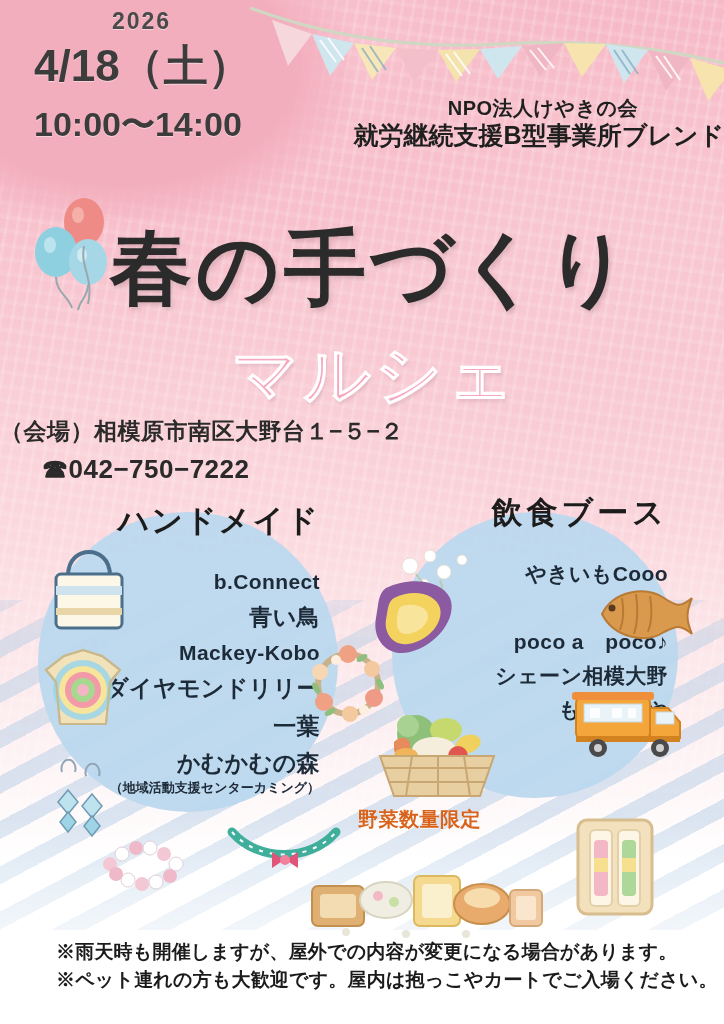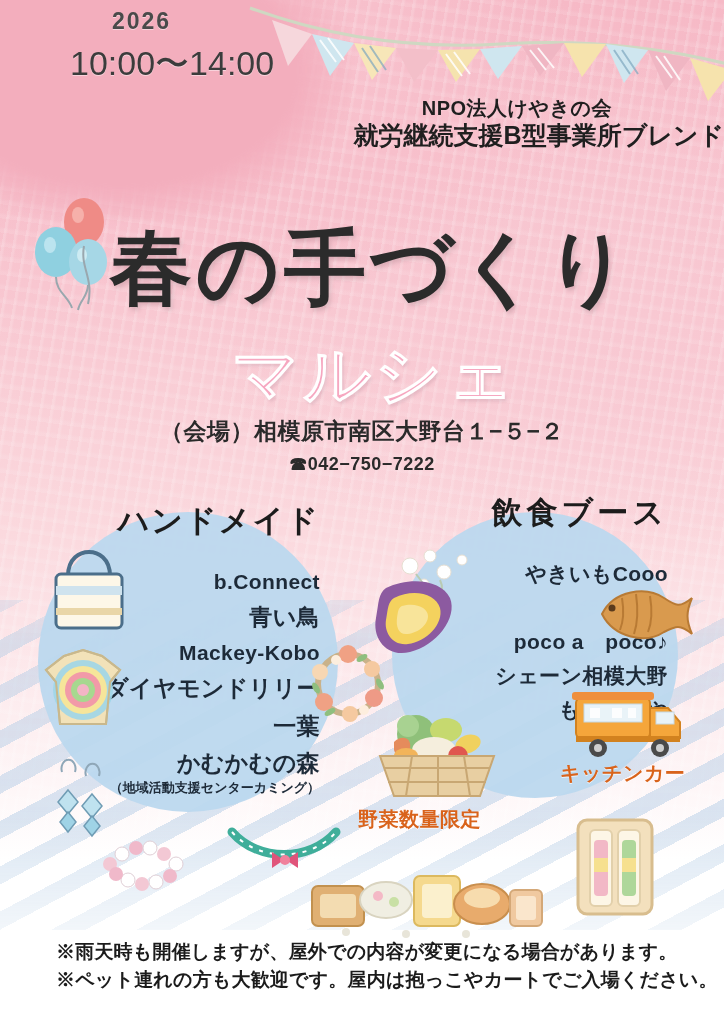--- a/index.html
+++ b/index.html
@@ -71,33 +71,33 @@
   }
   .date-year {
     font-size: 23px; font-weight: bold; letter-spacing: 2px;
     color: #4a4a4a; margin-left: 78px;
   }
   .date-main {
     font-size: 44px; font-weight: bold; letter-spacing: 0px;
     color: #3c3c3c; margin-top: 2px;
   }
   .date-time {
-    font-size: 34px; font-weight: normal; letter-spacing: 0px;
-    color: #3c3c3c; margin-top: 6px; margin-left: 36px;
+    font-size: 34px; font-weight: bold; letter-spacing: 0px;
+    color: #3c3c3c; margin-top: 6px;
   }
 
   
   .org {
     position: absolute;
     right: 0px; top: 96px;
     text-align: right;
     color: #1f1f1f;
     line-height: 1.22;
   }
-  .org-npo { font-size: 20px; font-weight: bold; letter-spacing: 0.5px; padding-right: 112px;}
+  .org-npo { font-size: 20px; font-weight: bold; letter-spacing: 0.5px; padding-right: 86px;}
   .org-main { font-size: 25px; font-weight: bold; letter-spacing: 0px; text-align: right; }
 
   
   .title-main {
     position: absolute;
     left: 110px; top: 214px;
     font-size: 82px;
     font-weight: bold;
     color: #2b2b2b;
     letter-spacing: 4px;
@@ -113,25 +113,24 @@
     letter-spacing: 4px;
     font-family: "DejaVu Sans", sans-serif;
     -webkit-text-stroke: 1px #ffffff;
     text-shadow: 2px 3px 3px rgba(150,100,120,0.18);
   }
 
   
   .venue {
     position: absolute;
     left: 0; right: 0; top: 416px;
-    text-align: center;
     color: #2a2a2a;
   }
   .venue-addr { font-size: 23px; font-weight: bold; letter-spacing: 0.5px; }
-  .venue-tel { font-size: 18px; font-weight: bold; margin-top: 5px; letter-spacing: 0.5px; }
+  .venue-tel { font-size: 26px; font-weight: bold; margin-top: 5px; letter-spacing: 0.5px; padding-left: 42px; }
 
   
   .blob {
     position: absolute;
     border-radius: 50%;
     background: #bcd8ee;
     opacity: 0.95;
   }
   .blob-left  { left: 38px;  top: 512px; width: 300px; height: 300px; }
   .blob-right { left: 392px; top: 512px; width: 286px; height: 286px; }
@@ -221,20 +220,21 @@
       </g>
       <g stroke="#7fa8bf" stroke-width="2" opacity="0.7">
         <path d="M112,48 L128,72 M120,46 L136,70"></path>
         <path d="M364,50 L380,74 M372,50 L388,74"></path>
       </g>
     </svg>
   </div>
 
   <div class="date-block">
     <div class="date-year">2026</div>
+    <div class="date-main">4/18（土）</div>
     <div class="date-time">10:00〜14:00</div>
   </div>
 
   <div class="org">
     <div class="org-npo">NPO法人けやきの会</div>
     <div class="org-main">就労継続支援B型事業所ブレンド</div>
   </div>
 
   <div class="deco" style="left:22px; top:196px;">
     <svg width="130" height="130" viewBox="0 0 130 130">
@@ -477,20 +477,19 @@
       <rect x="210" y="50" width="20" height="24" rx="3" fill="#fae6cc"></rect>
       <g fill="#d9d4c0" opacity="0.6">
         <circle cx="40" cy="86" r="4"></circle>
         <circle cx="100" cy="88" r="4"></circle>
         <circle cx="160" cy="88" r="4"></circle>
       </g>
     </svg>
   </div>
 
   <div class="callout callout-veg">野菜数量限定</div>
-  <div class="callout callout-car">キッチンカー</div>
 
   <div class="notes">
     <div>※雨天時も開催しますが、屋外での内容が変更になる場合があります。</div>
     <div>※ペット連れの方も大歓迎です。屋内は抱っこやカートでご入場ください。</div>
   </div>
 
 </div>
 
 </body></html>

